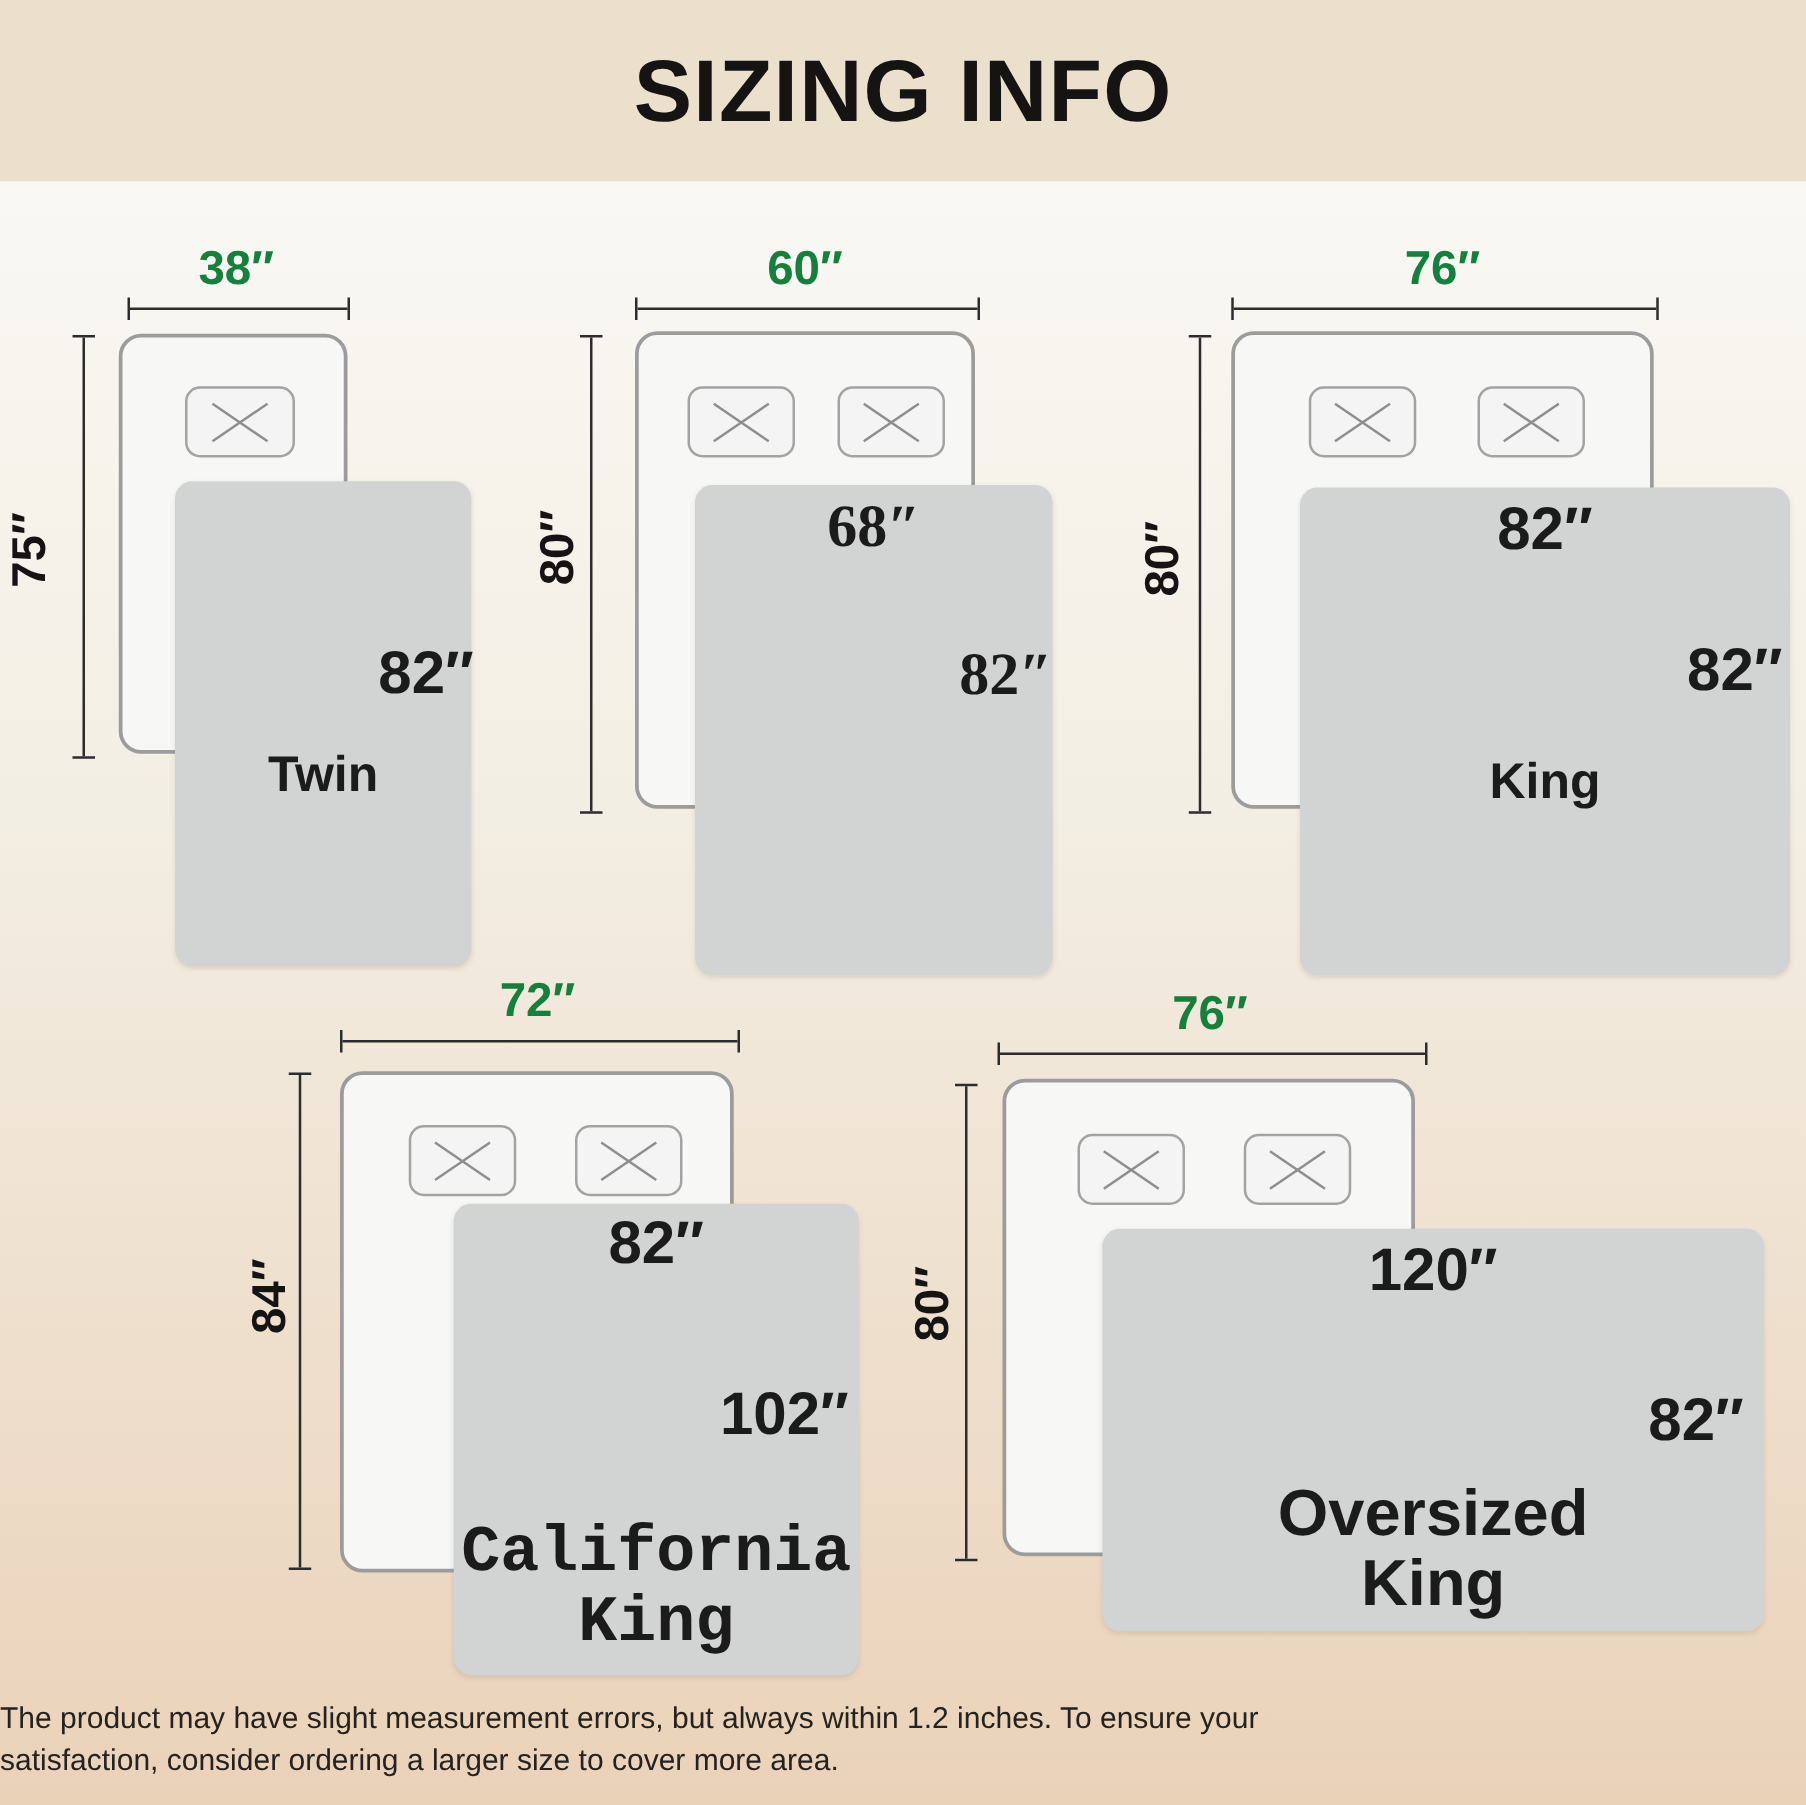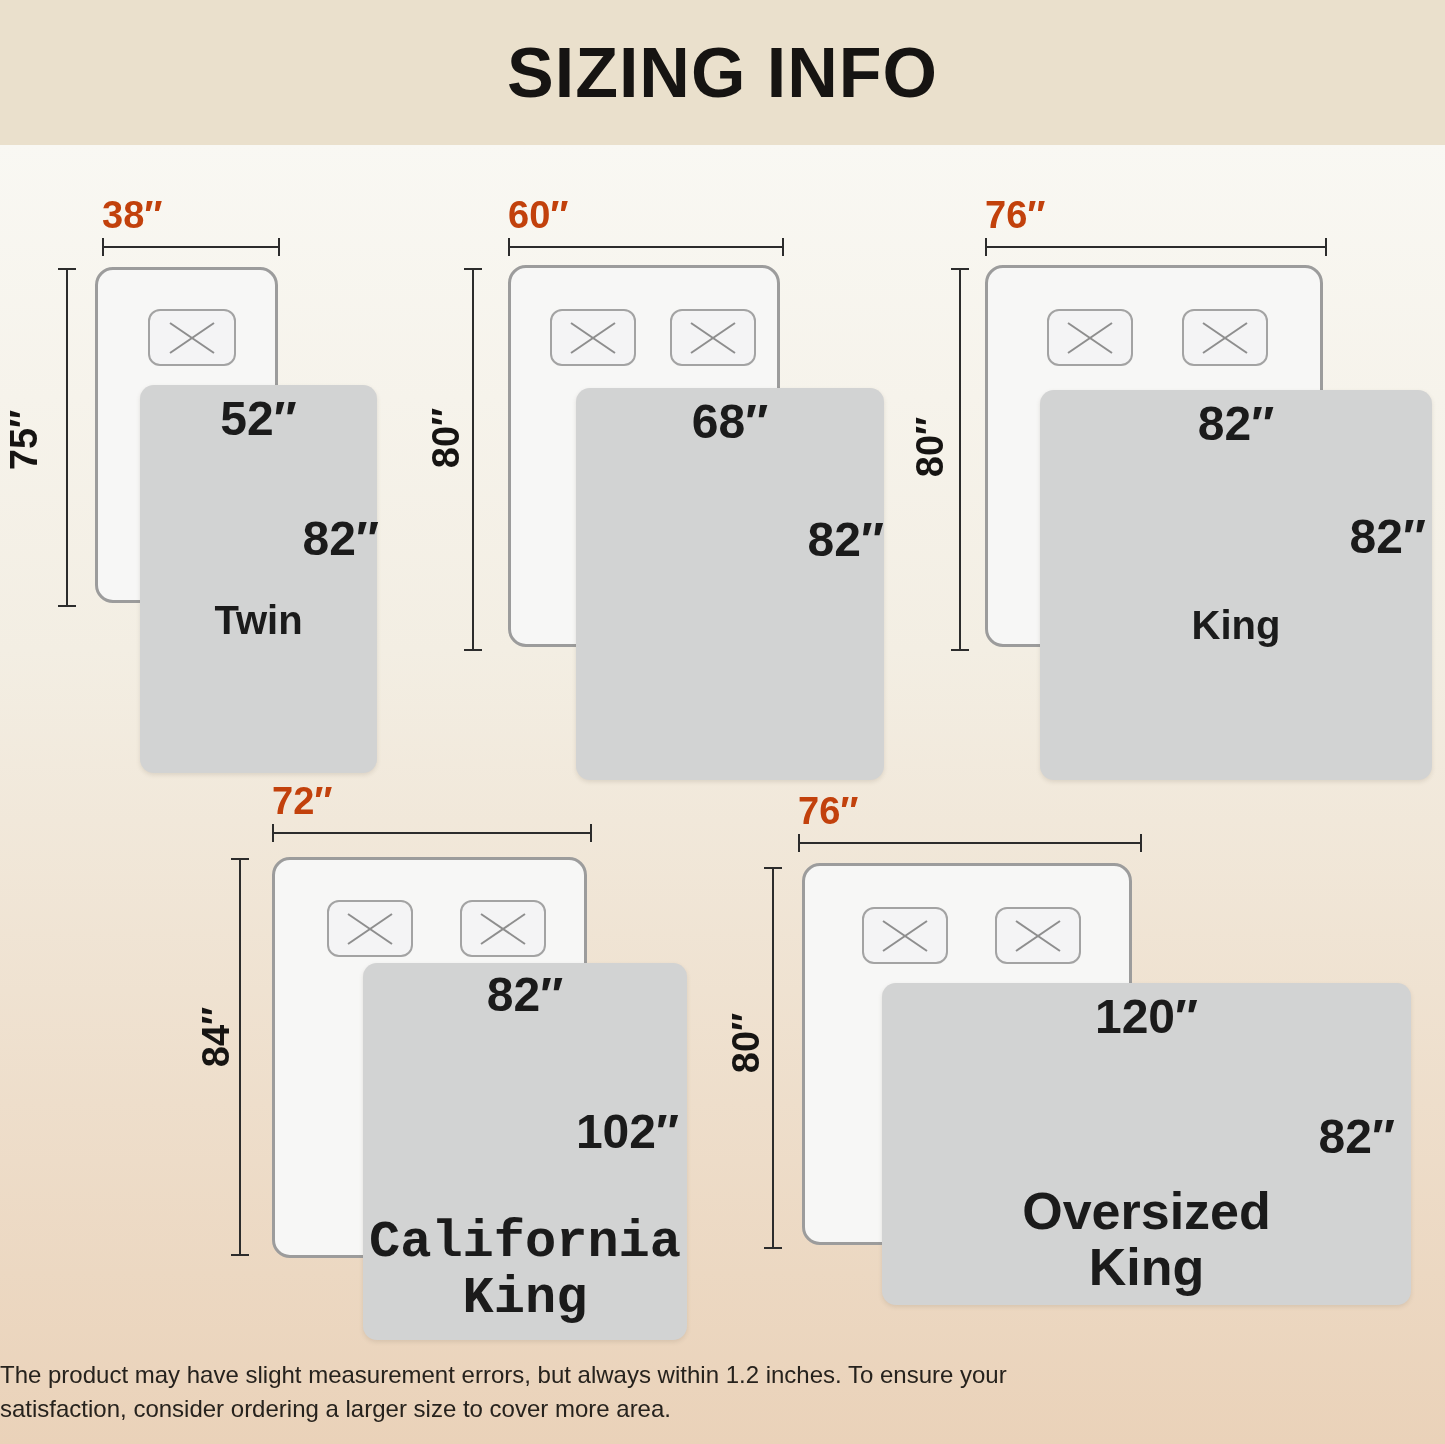--- a/index.html
+++ b/index.html
@@ -16,21 +16,21 @@
     background:#eae0cc;display:flex;align-items:center;justify-content:center;
   }
   #header .title{
     font-size:70px;font-weight:bold;color:#161412;letter-spacing:1px;
   }
   
   .hdim{position:absolute;height:18px;border-left:2px solid #2c2c2c;border-right:2px solid #2c2c2c;}
   .hdim::before{content:"";position:absolute;left:0;right:0;top:8px;height:0;border-top:2px solid #2c2c2c;}
   .vdim{position:absolute;width:18px;border-top:2px solid #2c2c2c;border-bottom:2px solid #2c2c2c;}
   .vdim::before{content:"";position:absolute;top:0;bottom:0;left:8px;width:0;border-left:2px solid #2c2c2c;}
-  .hlabel{position:absolute;font-size:38px;font-weight:bold;color:#c2410c;}
+  .hlabel{position:absolute;text-align:center;font-size:38px;font-weight:bold;color:#15803d;}
   .vlabel{
     position:absolute;width:110px;height:46px;display:flex;align-items:center;justify-content:center;
     transform:rotate(-90deg);font-size:38px;font-weight:bold;color:#161412;white-space:nowrap;
   }
   
   .bed{
     position:absolute;background:#f7f7f6;border:3px solid #9c9c9c;border-radius:18px;
     box-sizing:border-box;
   }
   .pillow{
@@ -61,21 +61,21 @@
   #g-twin .bl{top:126px;right:-2px;}
   #g-twin .bname{top:214px;}
   
   #g-queen .hlabel{left:508px;top:194px;width:272px;}
   #g-queen .hdim{left:508px;top:238px;width:272px;}
   #g-queen .vdim{left:464px;top:268px;height:379px;}
   #g-queen .vlabel{left:391px;top:415px;}
   #g-queen .bed{left:508px;top:265px;width:272px;height:382px;}
   #g-queen .pillow-1{left:39px;top:41px;width:86px;height:57px;}
   #g-queen .pillow-2{left:159px;top:41px;width:86px;height:57px;}
-  #g-queen .blanket{left:576px;top:388px;width:308px;height:392px;}
+  #g-queen .blanket{left:556px;top:388px;width:286px;height:392px;font-family:Liberation Serif, serif;}
   #g-queen .bl{top:124px;right:0px;}
   #g-queen .bname{top:212px;}
   
   #g-king .hlabel{left:985px;top:194px;width:338px;}
   #g-king .hdim{left:985px;top:238px;width:338px;}
   #g-king .vdim{left:951px;top:268px;height:379px;}
   #g-king .vlabel{left:875px;top:424px;}
   #g-king .bed{left:985px;top:265px;width:338px;height:382px;}
   #g-king .pillow-1{left:59px;top:41px;width:86px;height:57px;}
   #g-king .pillow-2{left:194px;top:41px;width:86px;height:57px;}
@@ -129,21 +129,20 @@
     <div class="bed">
       <div class="pillow pillow-1">
         <svg viewBox="0 0 64 40">
             <line x1="10" y1="5" x2="54" y2="35" stroke="#8e8e8e" stroke-width="2"></line>
             <line x1="54" y1="5" x2="10" y2="35" stroke="#8e8e8e" stroke-width="2"></line>
           </svg>
       </div>
 
     </div>
     <div class="blanket">
-      <div class="bw">52″</div>
       <div class="bl">82″</div>
       <div class="bname">
         <span>Twin</span>
           <span></span>
       </div>
     </div>
   </div>
 
   <div id="g-queen">
     <div class="hlabel">60″</div>

